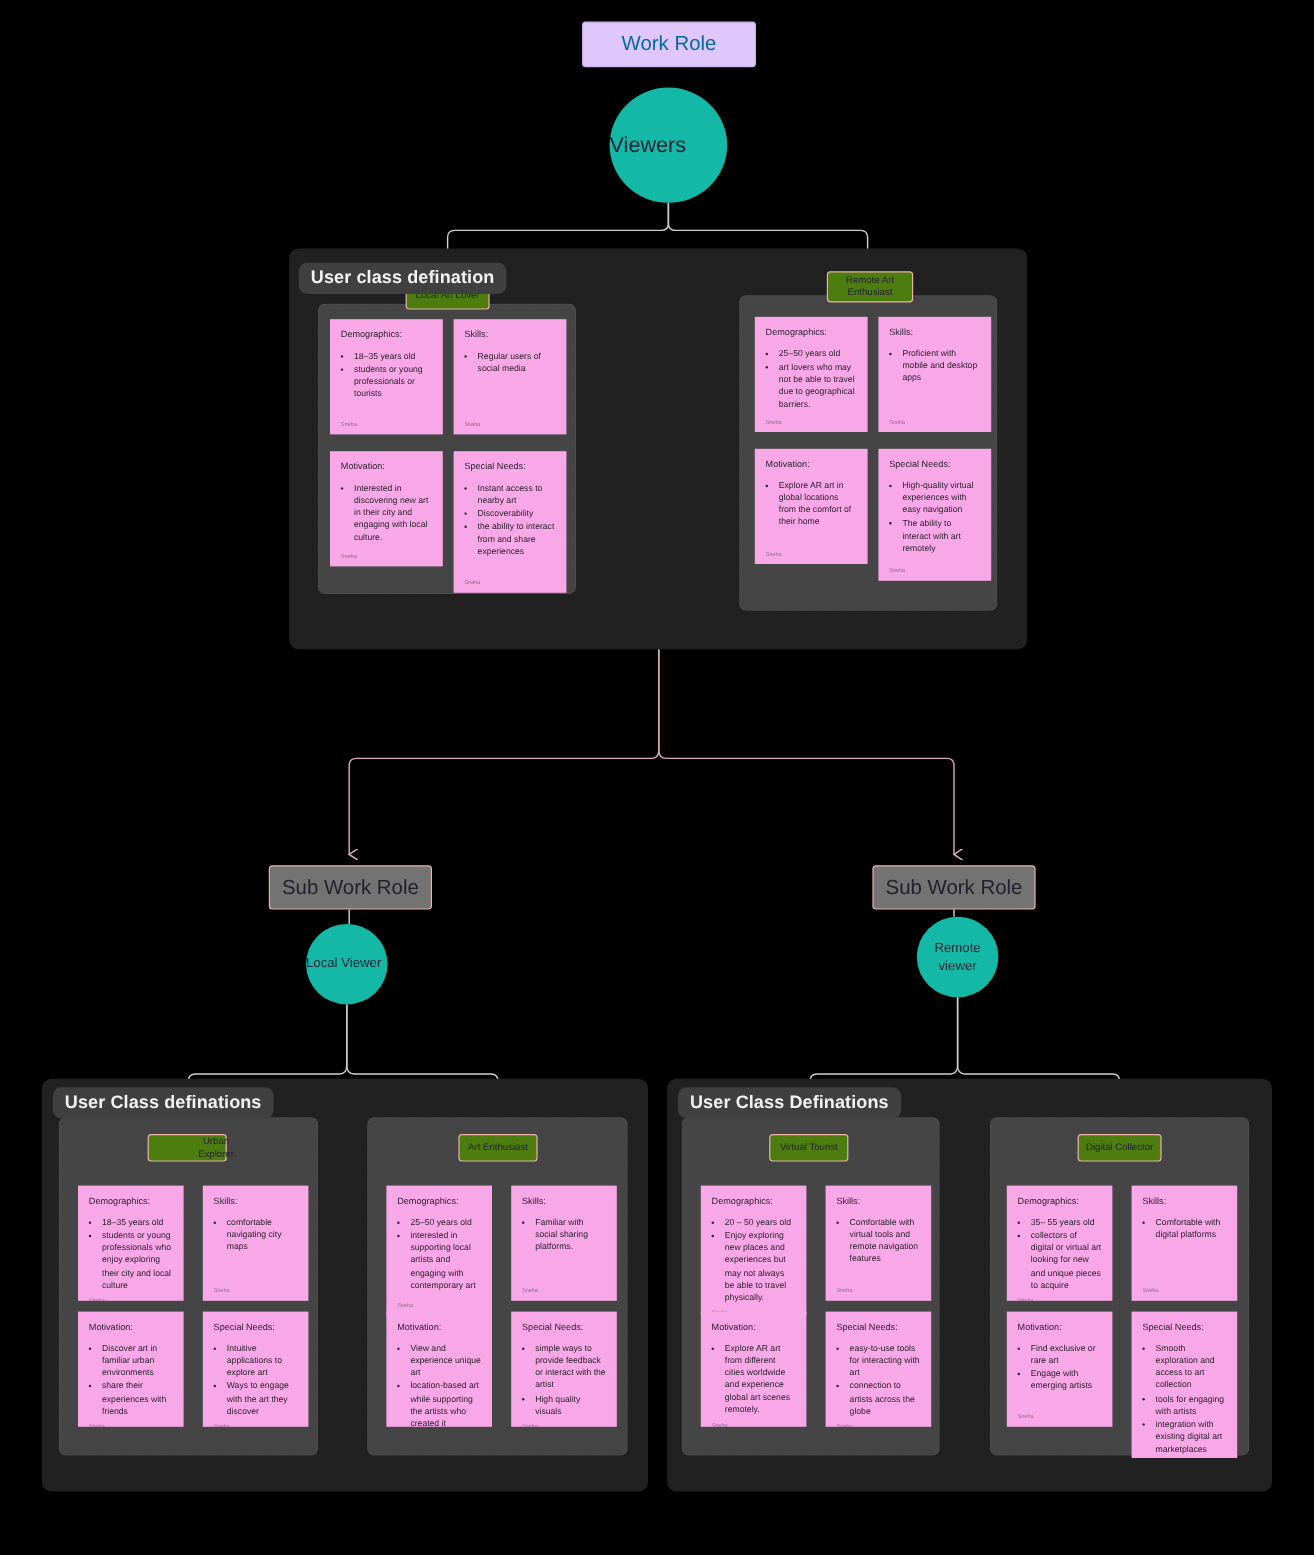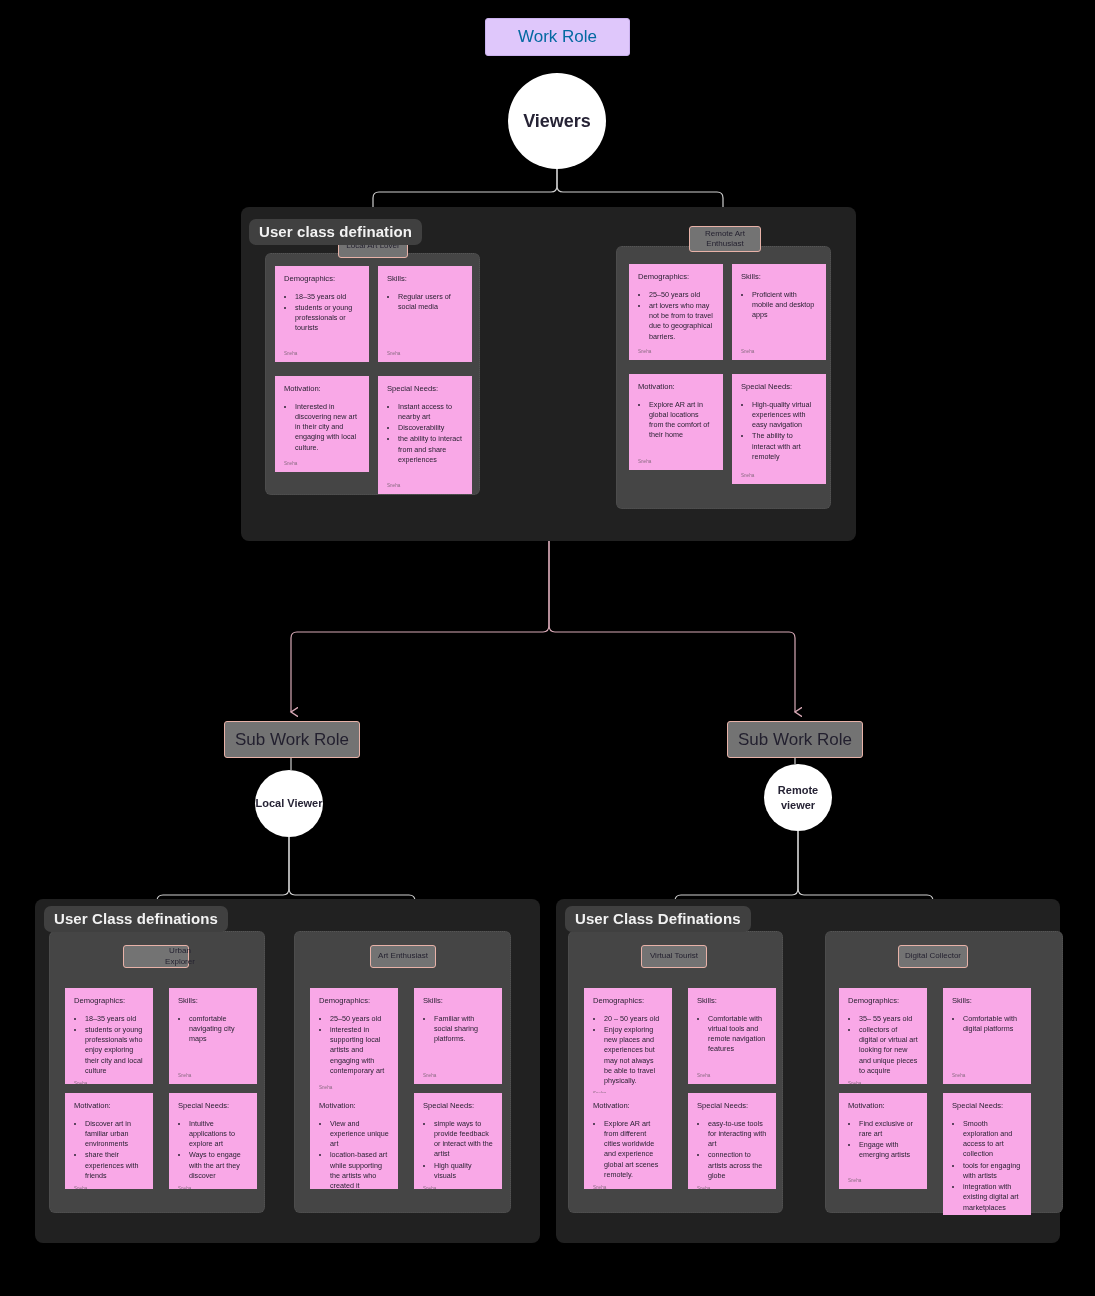--- a/index.html
+++ b/index.html
@@ -22,27 +22,26 @@
     left: 485px; top: 18px; width: 145px; height: 38px;
     background: #DFC7FB;
     border: 1px solid #cbb2ee;
     border-radius: 3px;
     display: flex; align-items: center; justify-content: center;
     color: #0369a1; font-size: 17px;
   }
 
   
   .ellipse {
-    background: #ffffff;
+    background: #14b8a6;
     border-radius: 50%;
-    display: flex; align-items: center; justify-content: center;
+    display: flex; align-items: center; justify-content: flex-start;
     text-align: center;
     color: #262335;
     line-height: 1.35;
-    font-weight: bold;
   }
   .ellipse-viewers { left: 508px; top: 73px; width: 98px; height: 96px; font-size: 18px; }
   .ellipse-local   { left: 255px; top: 770px; width: 68px; height: 67px; font-size: 11px; }
   .ellipse-remote  { left: 764px; top: 764px; width: 68px; height: 67px; font-size: 11px; }
 
   
   .sub-work-role {
     background: #737373;
     border: 1px solid #e8b2a8;
     border-radius: 3px;
@@ -81,28 +80,28 @@
   
   .frame {
     position: absolute;
     background: #454545;
     border-radius: 6px;
     border: 1px dotted #555;
   }
   .f-top-1 { left: 265px; top: 253px; width: 215px; height: 242px; }
   .f-top-2 { left: 616px; top: 246px; width: 215px; height: 263px; }
   .f-bl-1  { left: 49px;  top: 931px; width: 216px; height: 282px; }
-  .f-bl-2  { left: 294px; top: 931px; width: 217px; height: 282px; }
+  .f-bl-2  { left: 306px; top: 931px; width: 217px; height: 282px; }
   .f-br-1  { left: 568px; top: 931px; width: 215px; height: 282px; }
-  .f-br-2  { left: 825px; top: 931px; width: 238px; height: 282px; }
+  .f-br-2  { left: 825px; top: 931px; width: 216px; height: 282px; }
 
   
   .persona-chip {
     position: absolute;
-    background: #737373;
+    background: #4d7c0f;
     border: 1px solid #e8b2a8;
     border-radius: 3px;
     display: flex; align-items: center; justify-content: center;
     text-align: center;
     color: #221f2e;
     font-size: 8px;
     line-height: 1.3;
   }
 
   
@@ -211,21 +210,21 @@
 
   <div class="frame f-top-2">
     <div class="persona-chip" style="left:72px; top:-21px; width:72px; height:26px;">
       <span>Remote Art Enthusiast</span>
     </div>
 
     <div class="note" style="left:12px; top:17px; width:94px; height:96px;">
       <div class="note-head">Demographics:</div>
       <ul>
         <li>25–50 years old</li>
-        <li>art lovers who may not be from to travel due to geographical barriers.</li>
+        <li>art lovers who may not be able to travel due to geographical barriers.</li>
       </ul>
       <div class="sig">Sneha</div>
     </div>
 
     <div class="note" style="left:115px; top:17px; width:94px; height:96px;">
       <div class="note-head">Skills:</div>
       <ul>
         <li>Proficient with mobile and desktop apps</li>
       </ul>
       <div class="sig">Sneha</div>

